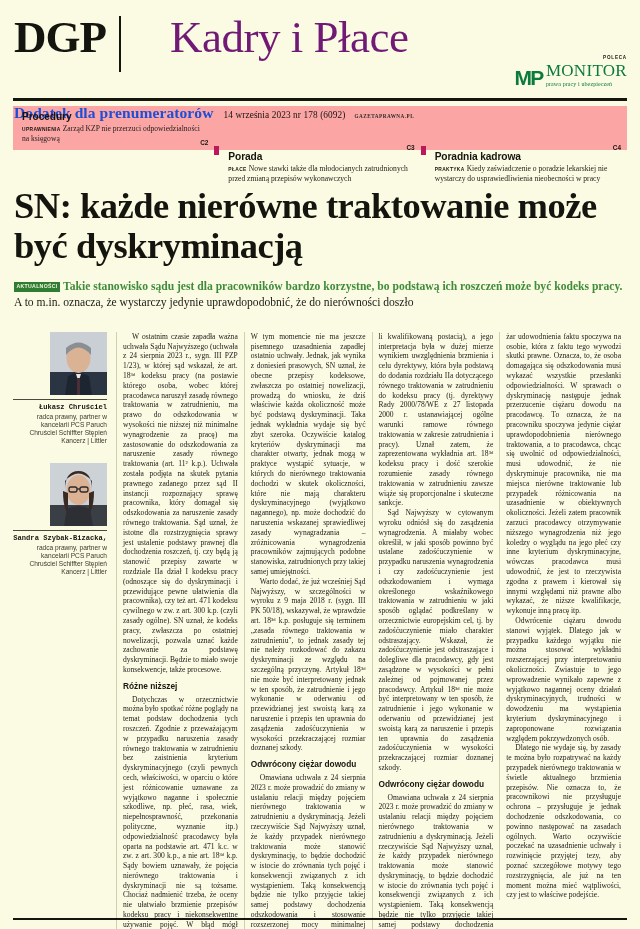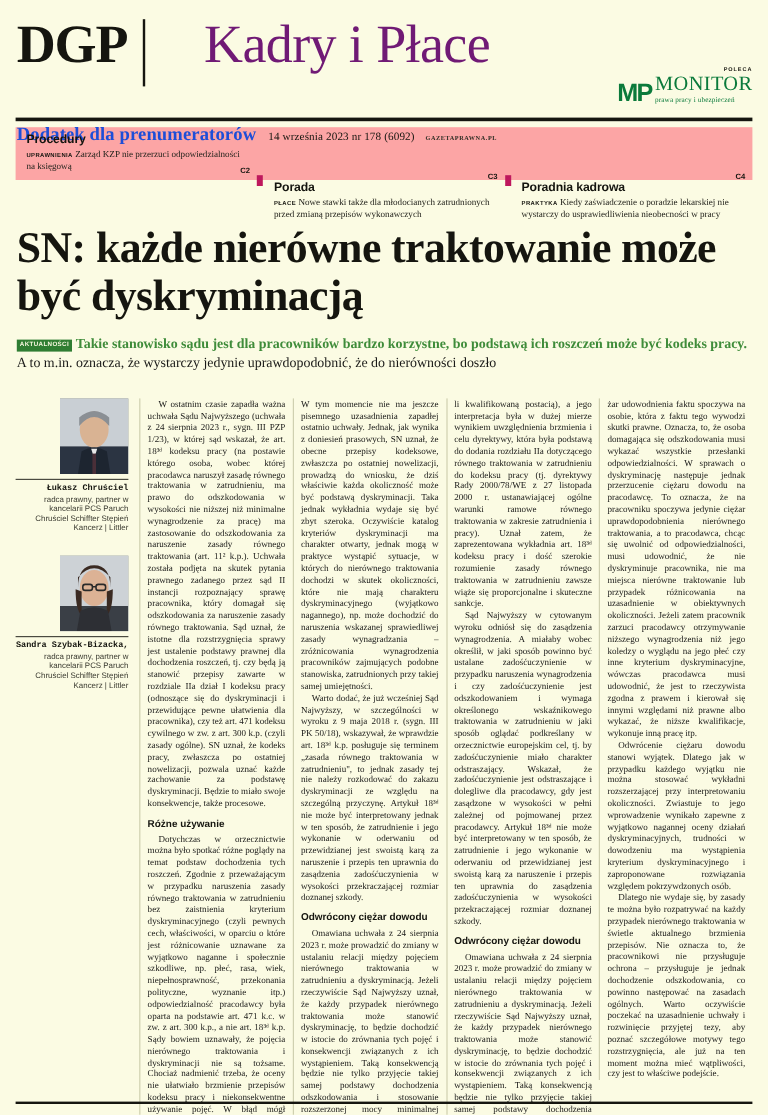--- a/index.html
+++ b/index.html
@@ -405,21 +405,21 @@
           </svg>
         </div>
         <div class="author-rule"></div>
         <div class="author-name">Sandra Szybak-Bizacka,</div>
         <div class="author-role">radca prawny, partner w kancelarii PCS Paruch Chruściel Schiffter Stępień Kancerz | Littler</div>
       </div>
     </div>
 
     <div class="col-text">
         <p>W ostatnim czasie zapadła ważna uchwała Sądu Najwyższego (uchwała z 24 sierpnia 2023 r., sygn. III PZP 1/23), w której sąd wskazał, że art. 18³ᵈ kodeksu pracy (na postawie którego osoba, wobec której pracodawca naruszył zasadę równego traktowania w zatrudnieniu, ma prawo do odszkodowania w wysokości nie niższej niż minimalne wynagrodzenie za pracę) ma zastosowanie do odszkodowania za naruszenie zasady równego traktowania (art. 11² k.p.). Uchwała została podjęta na skutek pytania prawnego zadanego przez sąd II instancji rozpoznający sprawę pracownika, który domagał się odszkodowania za naruszenie zasady równego traktowania. Sąd uznał, że istotne dla rozstrzygnięcia sprawy jest ustalenie podstawy prawnej dla dochodzenia roszczeń, tj. czy będą ją stanowić przepisy zawarte w rozdziale IIa dział I kodeksu pracy (odnoszące się do dyskryminacji i przewidujące pewne ułatwienia dla pracownika), czy też art. 471 kodeksu cywilnego w zw. z art. 300 k.p. (czyli zasady ogólne). SN uznał, że kodeks pracy, zwłaszcza po ostatniej nowelizacji, pozwala uznać każde zachowanie za podstawę dyskryminacji. Będzie to miało swoje konsekwencje, także procesowe.</p>
-        <div class="subhead">Różne używanie</div>
+        <div class="subhead">Różne niższej</div>
         <p>Dotychczas w orzecznictwie można było spotkać różne poglądy na temat podstaw dochodzenia tych roszczeń. Zgodnie z przeważającym w przypadku naruszenia zasady równego traktowania w zatrudnieniu bez zaistnienia kryterium dyskryminacyjnego (czyli pewnych cech, właściwości, w oparciu o które jest różnicowanie uznawane za wyjątkowo naganne i społecznie szkodliwe, np. płeć, rasa, wiek, niepełnosprawność, przekonania polityczne, wyznanie itp.) odpowiedzialność pracodawcy była oparta na podstawie art. 471 k.c. w zw. z art. 300 k.p., a nie art. 18³ᵈ k.p. Sądy bowiem uznawały, że pojęcia nierównego traktowania i dyskryminacji nie są tożsame. Chociaż nadmienić trzeba, że oceny nie ułatwiało brzmienie przepisów kodeksu pracy i niekonsekwentne używanie pojęć. W błąd mógł wprowadzać już sam tytuł rozdziału IIa „Równe traktowanie w zatrudnieniu", który odnosi się do dyskryminacji (czyli tzw. kwalifikowanej postaci nierównego traktowania).</p>
       </div>
     <div class="col-text">
         <p class="noindent">W tym momencie nie ma jeszcze pisemnego uzasadnienia zapadłej ostatnio uchwały. Jednak, jak wynika z doniesień prasowych, SN uznał, że obecne przepisy kodeksowe, zwłaszcza po ostatniej nowelizacji, prowadzą do wniosku, że dziś właściwie każda okoliczność może być podstawą dyskryminacji. Taka jednak wykładnia wydaje się być zbyt szeroka. Oczywiście katalog kryteriów dyskryminacji ma charakter otwarty, jednak mogą w praktyce wystąpić sytuacje, w których do nierównego traktowania dochodzi w skutek okoliczności, które nie mają charakteru dyskryminacyjnego (wyjątkowo nagannego), np. może dochodzić do naruszenia wskazanej sprawiedliwej zasady wynagradzania – zróżnicowania wynagrodzenia pracowników zajmujących podobne stanowiska, zatrudnionych przy takiej samej umiejętności.</p>
         <p>Warto dodać, że już wcześniej Sąd Najwyższy, w szczególności w wyroku z 9 maja 2018 r. (sygn. III PK 50/18), wskazywał, że wprawdzie art. 18³ᵈ k.p. posługuje się terminem „zasada równego traktowania w zatrudnieniu", to jednak zasady tej nie należy rozkodować do zakazu dyskryminacji ze względu na szczególną przyczynę. Artykuł 18³ᵈ nie może być interpretowany jednak w ten sposób, że zatrudnienie i jego wykonanie w oderwaniu od przewidzianej jest swoistą karą za naruszenie i przepis ten uprawnia do zasądzenia zadośćuczynienia w wysokości przekraczającej rozmiar doznanej szkody.</p>
         <div class="subhead">Odwrócony ciężar dowodu</div>
         <p>Omawiana uchwała z 24 sierpnia 2023 r. może prowadzić do zmiany w ustalaniu relacji między pojęciem nierównego traktowania w zatrudnieniu a dyskryminacją. Jeżeli rzeczywiście Sąd Najwyższy uznał, że każdy przypadek nierównego traktowania może stanowić dyskryminację, to będzie dochodzić w istocie do zrównania tych pojęć i konsekwencji związanych z ich wystąpieniem. Taką konsekwencją będzie nie tylko przyjęcie takiej samej podstawy dochodzenia odszkodowania i stosowanie rozszerzonej mocy minimalnej odszkodowania, co do której nie trzeba wykazywać szkody w wysokości minimalnego wynagrodzenia za pracę, lecz także konieczność stosowania tzw. odwróconego ciężaru dowodu.</p>
       </div>
     <div class="col-text">
         <p class="noindent">li kwalifikowaną postacią), a jego interpretacja była w dużej mierze wynikiem uwzględnienia brzmienia i celu dyrektywy, która była podstawą do dodania rozdziału IIa dotyczącego równego traktowania w zatrudnieniu do kodeksu pracy (tj. dyrektywy Rady 2000/78/WE z 27 listopada 2000 r. ustanawiającej ogólne warunki ramowe równego traktowania w zakresie zatrudnienia i pracy). Uznał zatem, że zaprezentowana wykładnia art. 18³ᵈ kodeksu pracy i dość szerokie rozumienie zasady równego traktowania w zatrudnieniu zawsze wiąże się proporcjonalne i skuteczne sankcje.</p>

